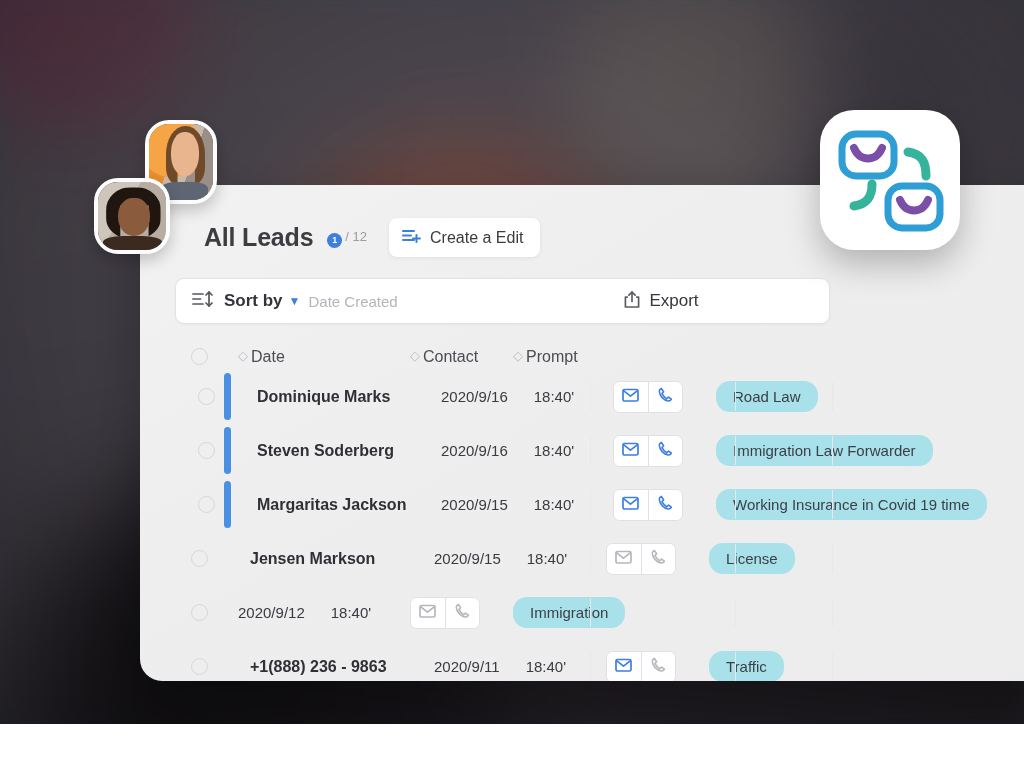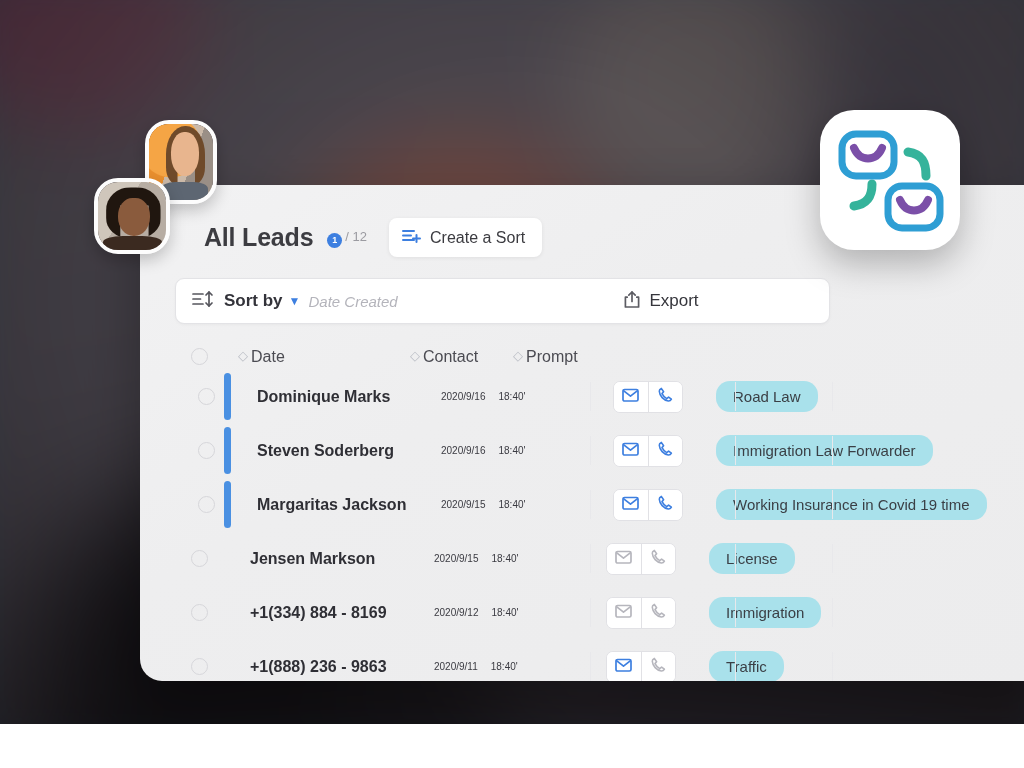--- a/index.html
+++ b/index.html
@@ -139,21 +139,21 @@
     padding: 0 16px;
     cursor: pointer;
     background: #fff;
   }
   .tb-sort { flex: 0 0 315px; }
   .tb-sep { width: 1px; background: #e6e6e9; }
   .tb-bulk { flex: 0 0 170px; justify-content: center; }
   .tb-export { flex: 1; justify-content: center; }
   .tb-label { font-size: 17px; color: #33333a; font-weight: bold; }
   .tb-label-reg { font-size: 17px; color: #36363c; font-weight: normal; }
-  .tb-value { font-size: 15px; color: #b4b4bb; font-style: italic; }
+  .tb-value { font-size: 15px; color: #b4b4bb; }
   .chev { color: #3d7fe0; font-size: 12px; margin-left: -2px; }
 
   
   .table-wrap {
     position: absolute;
     left: 35px; top: 155px;
     right: 0;
     bottom: 0;
   }
   .thead {
@@ -216,22 +216,22 @@
 
   .cell-name {
     font-size: 16px;
     font-weight: bold;
     color: #2f2f35;
     white-space: nowrap;
   }
   .cell-date {
     display: flex;
     align-items: flex-start;
-    gap: 13px;
-    font-size: 10px;
+    gap: 26px;
+    font-size: 15px;
     color: #3a3a41;
     white-space: nowrap;
   }
   .vline {
     position: absolute;
     width: 1px;
     background: #e8e8eb;
     top: 9px; bottom: 9px;
     z-index: 4;
   }
@@ -349,21 +349,21 @@
           <svg width="19" height="17" viewBox="0 0 19 17">
             <g stroke="#3d7fe0" stroke-width="2" stroke-linecap="round">
               <line x1="1" y1="4" x2="12" y2="4"></line>
               <line x1="1" y1="8.5" x2="9" y2="8.5"></line>
               <line x1="1" y1="13" x2="12" y2="13"></line>
               <line x1="14.5" y1="8" x2="14.5" y2="15"></line>
               <line x1="11" y1="11.5" x2="18" y2="11.5"></line>
             </g>
           </svg>
         </span>
-        <span>Create a Sort</span>
+        <span>Create a Edit</span>
       </button>
     </div>
 
     <div class="toolbar">
       <div class="tb-cell tb-sort">
         <span>
           <svg width="24" height="20" viewBox="0 0 24 20">
             <g stroke="#55555c" stroke-width="1.7" stroke-linecap="round">
               <line x1="1" y1="5" x2="11" y2="5"></line>
               <line x1="1" y1="10" x2="8.5" y2="10"></line>
@@ -549,21 +549,20 @@
             <div class="col-prompt"><span class="tag">License</span></div>
           </div>
           <div class="row">
             <div class="row-bg"></div>
             <div class="vline" style="left:415px"></div>
             <div class="vline" style="left:560px"></div>
             <div class="vline" style="left:657px"></div>
             <div class="col-check">
               <span class="checkbox-circle"></span>
             </div>
-            <div class="col-name"><span class="cell-name">+1(334) 884 - 8169</span></div>
             <div class="col-date">
               <span class="cell-date">
                 <span>2020/9/12</span>
                 <span>18:40'</span>
               </span>
             </div>
             <div class="col-contact">
               <div class="contact-group">
                 <div class="contact-btn">
                   <span><svg width="17" height="14" viewBox="0 0 17 14">

